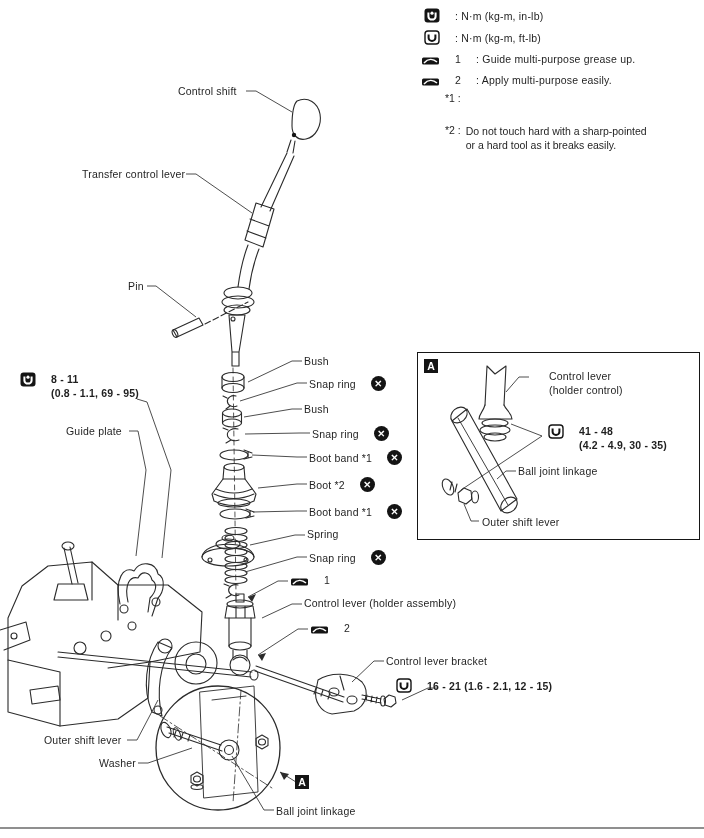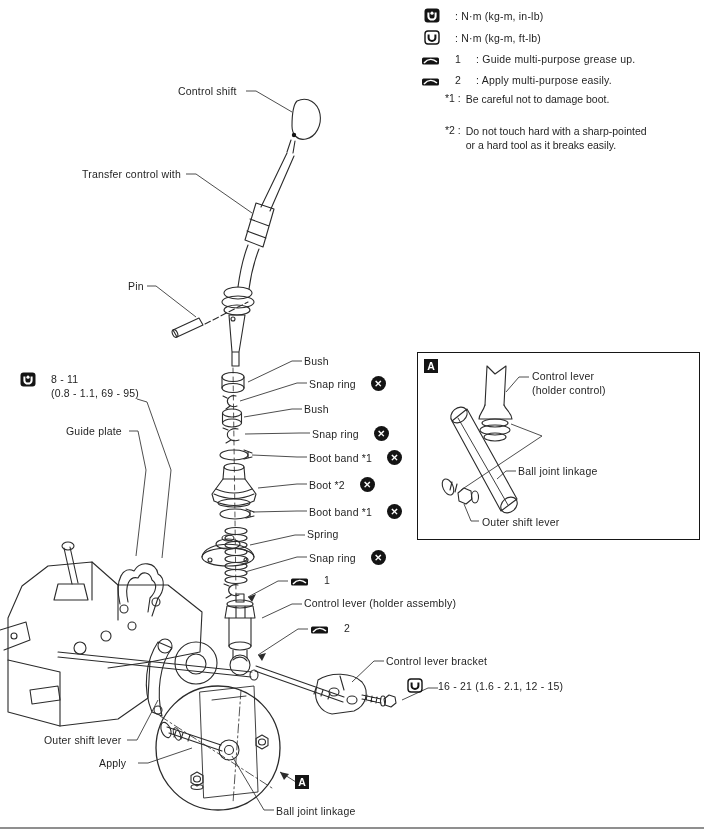--- a/index.html
+++ b/index.html
@@ -1,21 +1,21 @@
 <!DOCTYPE html>
 <html><head>
 <meta charset="utf-8">
 <style>
   html,body{margin:0;padding:0;background:#fff}
   #fig{position:relative;width:704px;height:838px;background:#ffffff;
        font-family:"Liberation Sans",sans-serif;color:#1f1f1f;overflow:hidden}
   svg.art{position:absolute;left:0;top:0}
   .lbl{position:absolute;font-size:10.5px;line-height:13px;white-space:nowrap;
        display:flex;align-items:flex-end;gap:15px;letter-spacing:.2px}
-  .bold{font-weight:normal}
+  .bold{font-weight:bold}
   .col{display:flex;flex-direction:column;line-height:14px}
   .xmark{display:inline-flex;width:15px;height:15px;border-radius:50%;background:#141414;
          color:#fff;font-size:9.5px;font-weight:bold;align-items:center;justify-content:center;flex:0 0 auto}
   .abadge{position:absolute;width:14px;height:14px;background:#141414;color:#fff;
           font-size:10.5px;font-weight:bold;display:flex;align-items:center;justify-content:center}
   .inset-box{position:absolute;left:417px;top:352px;width:281px;height:186px;
              border:1.6px solid #161616;background:transparent}
   .rule{position:absolute;left:0;top:827px;width:704px;height:1.6px;background:#8f8f8f}
   .ticon,.gicon{display:inline-flex;flex:0 0 auto}
   .note{position:absolute;font-size:10.5px;line-height:13.5px;display:flex;gap:5px;white-space:nowrap}
@@ -248,37 +248,36 @@
           <path d="M3 8 C7 3.5,12 3.5,16 7" stroke="#fff" stroke-width="1.5" fill="none"></path>
         </svg>
     </span>
     <span>2</span>
     <span>: Apply multi-purpose easily.</span>
   </div>
 
   <div class="note" style="left:445px;top:92px">
     <span>*1 :</span>
     <span class="col">
-      <span>Be careful not to damage boot.</span>
     </span>
   </div>
 
   <div class="note" style="left:445px;top:124px">
     <span>*2 :</span>
     <span class="col">
       <span>Do not touch hard with a sharp-pointed</span>
       <span>or a hard tool as it breaks easily.</span>
     </span>
   </div>
 
   <div class="lbl" style="left:178px;top:85px">
       <span>Control shift</span>
     </div>
   <div class="lbl" style="left:82px;top:168px">
-      <span>Transfer control with</span>
+      <span>Transfer control lever</span>
     </div>
   <div class="lbl" style="left:128px;top:280px">
       <span>Pin</span>
     </div>
 
   <div class="lbl" style="left:20px;top:372px">
     <span class="ticon" style="align-self:flex-start">
       <svg width="16" height="15">
           <rect x="0.5" y="0.5" width="15" height="14" rx="3" fill="#141414"></rect>
           <circle cx="8" cy="5.2" r="1.6" fill="#fff"></circle>
@@ -350,56 +349,68 @@
           <path d="M3 8 C7 3.5,12 3.5,16 7" stroke="#fff" stroke-width="1.5" fill="none"></path>
         </svg>
     </span>
     <span>2</span>
   </div>
 
   <div class="lbl" style="left:386px;top:655px">
       <span>Control lever bracket</span>
     </div>
 
-  <div class="lbl" style="left:407px;top:678px">
+  <div class="lbl" style="left:396px;top:678px">
     <span class="ticon">
       <svg width="16" height="15">
           <rect x="1" y="1" width="14" height="13" rx="3" fill="#fff" stroke="#141414" stroke-width="1.4"></rect>
           <path d="M4.6 4.4 v3.6 a3.4 3 0 0 0 6.8 0 V4.4" fill="none" stroke="#141414" stroke-width="2"></path>
         </svg>
     </span>
     <span class="bold">16 - 21 (1.6 - 2.1, 12 - 15)</span>
   </div>
 
   <div class="lbl" style="left:44px;top:734px">
       <span>Outer shift lever</span>
     </div>
   <div class="lbl" style="left:99px;top:757px">
-      <span>Apply</span>
+      <span>Washer</span>
     </div>
   <div class="lbl" style="left:276px;top:805px">
       <span>Ball joint linkage</span>
     </div>
 
   <div class="abadge" style="left:295px;top:775px">
       <span>A</span>
     </div>
 
   <div class="inset-box"></div>
   <div class="abadge" style="left:424px;top:359px">
       <span>A</span>
     </div>
 
-  <div class="lbl" style="left:532px;top:369px">
+  <div class="lbl" style="left:549px;top:369px">
     <span class="col">
       <span>Control lever</span>
       <span>(holder control)</span>
     </span>
   </div>
 
+  <div class="lbl" style="left:548px;top:424px">
+    <span class="ticon" style="align-self:flex-start">
+      <svg width="16" height="15">
+          <rect x="1" y="1" width="14" height="13" rx="3" fill="#fff" stroke="#141414" stroke-width="1.4"></rect>
+          <path d="M4.6 4.4 v3.6 a3.4 3 0 0 0 6.8 0 V4.4" fill="none" stroke="#141414" stroke-width="2"></path>
+        </svg>
+    </span>
+    <span class="col bold">
+      <span>41 - 48</span>
+      <span>(4.2 - 4.9, 30 - 35)</span>
+    </span>
+  </div>
 
   <div class="lbl" style="left:518px;top:465px">
       <span>Ball joint linkage</span>
     </div>
   <div class="lbl" style="left:482px;top:516px">
       <span>Outer shift lever</span>
     </div>
 
   <div class="rule"></div>
 </div>

